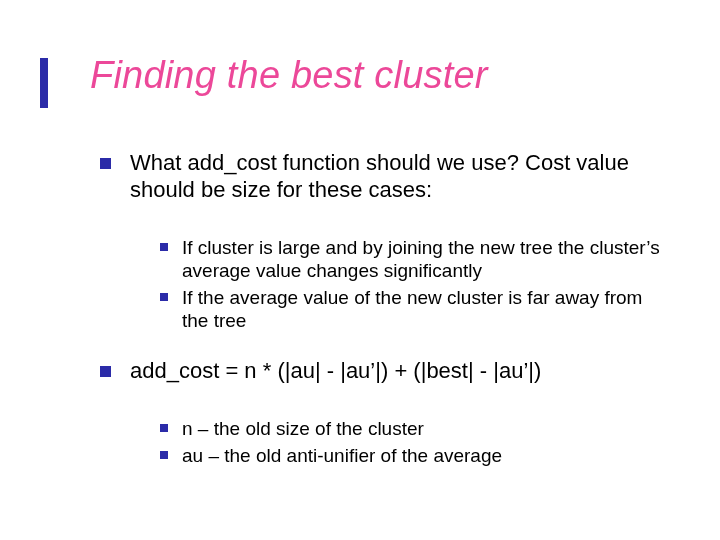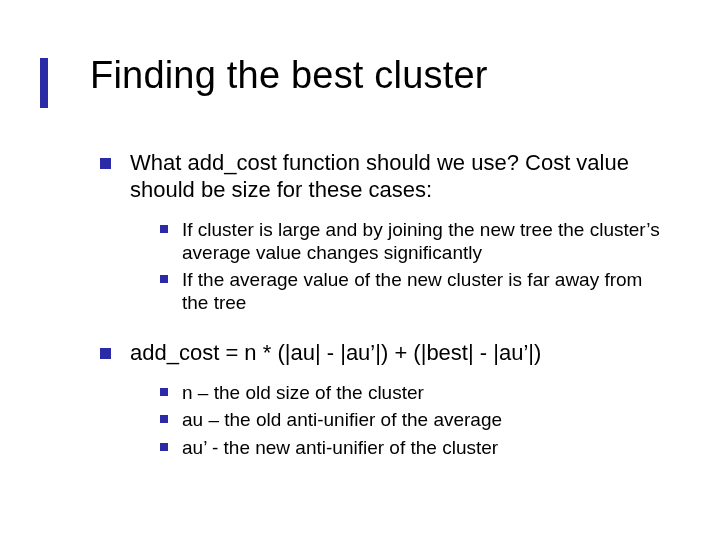--- a/index.html
+++ b/index.html
@@ -26,21 +26,22 @@
     height: 50px;
     background: #2b2ba8; 
   }
   .title {
     position: absolute;
     left: 90px;
     top: 54px;
     font-size: 38px;
     font-weight: 400;
     letter-spacing: 0.2px;
-    color: #000000;
+    color: #ec4899;
+    font-style: italic;
   }
   .body {
     position: absolute;
     left: 100px;
     top: 150px;
     width: 560px;
     font-size: 22px;
     line-height: 1.22;
   }
   ul.lvl1 {
@@ -57,21 +58,21 @@
     content: "";
     position: absolute;
     left: 0;
     top: 8px;
     width: 11px;
     height: 11px;
     background: #2b2ba8;
   }
   ul.lvl2 {
     list-style: none;
-    margin: 14px 0 0 0;
+    margin: 32px 0 0 0;
     padding: 0 0 0 30px;
     font-size: 19px;
   }
   ul.lvl2 > li {
     position: relative;
     padding-left: 22px;
     margin-bottom: 4px;
   }
   ul.lvl2 > li::before {
     content: "";
@@ -99,19 +100,18 @@
           <li><span>If cluster is large and by joining the new tree the cluster’s average value changes significantly</span></li>
           <li><span>If the average value of the new cluster is far away from the tree</span></li>
         </ul>
       </li>
 
       <li>
         <span>add_cost = n * (|au| - |au’|) + (|best| - |au’|)</span>
         <ul class="lvl2">
           <li><span>n – the old size of the cluster</span></li>
           <li><span>au – the old anti-unifier of the average</span></li>
-          <li><span>au’ - the new anti-unifier of the cluster</span></li>
         </ul>
       </li>
 
     </ul>
   </div>
 </div>
 
 </body></html>

